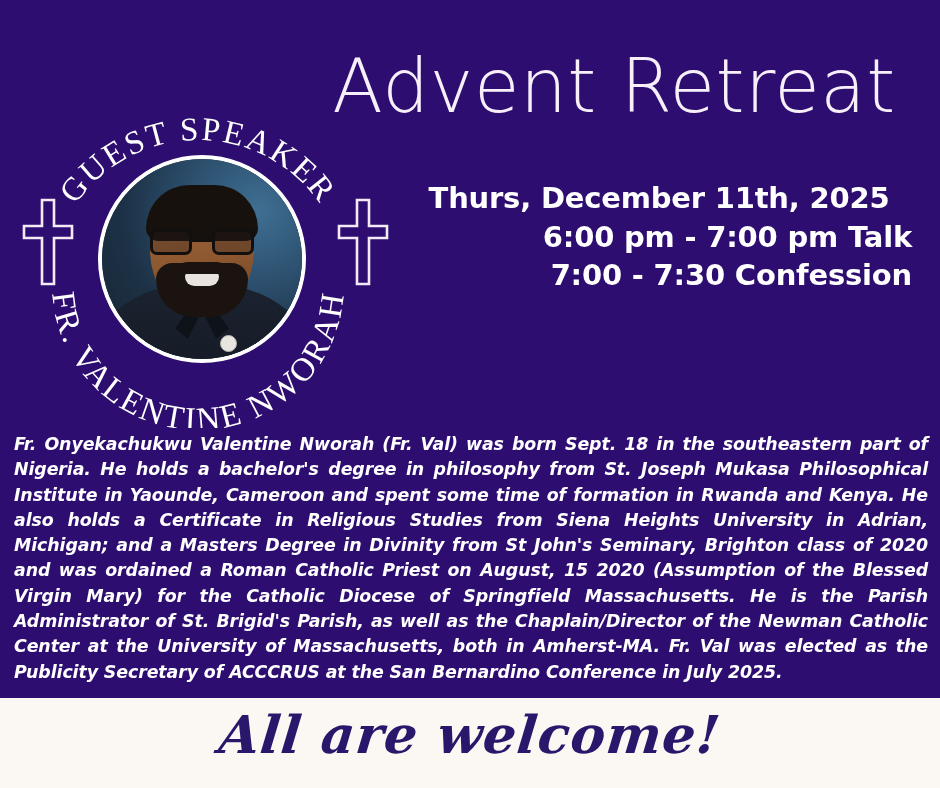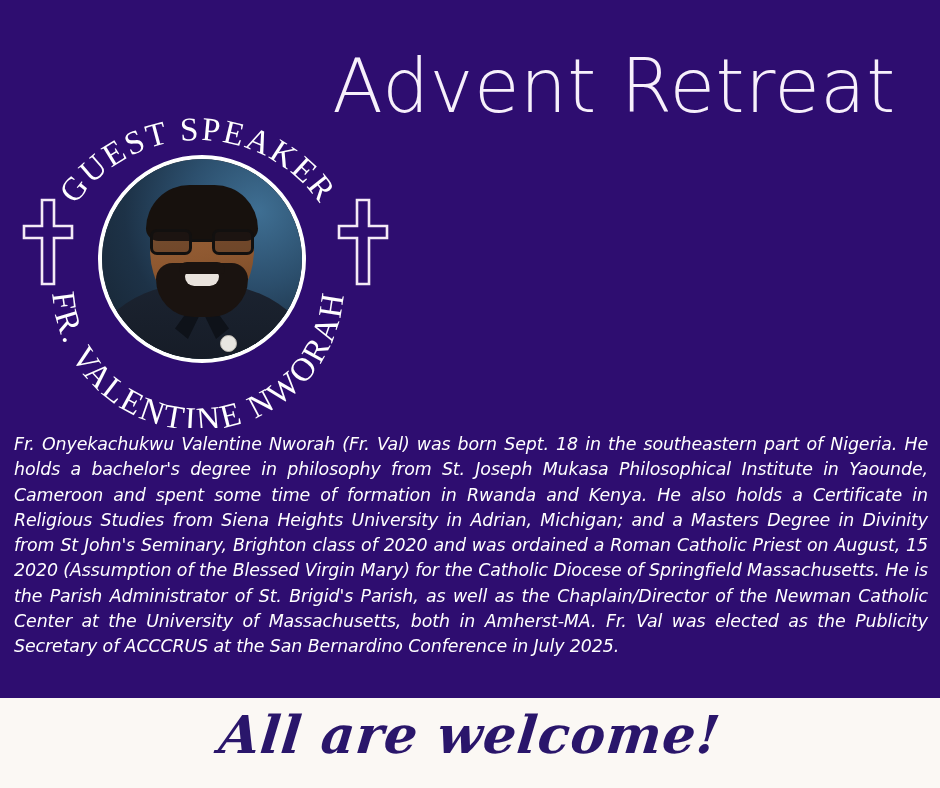--- a/index.html
+++ b/index.html
@@ -239,21 +239,21 @@
   .cross svg { display: block; }
 
   
   .bio {
     position: absolute;
     left: 14px;
     top: 432px;
     width: 914px;
     color: #FFFFFF;
     font-family: "DejaVu Sans", sans-serif;
-    font-weight: normal;
+    font-weight: bold;
     font-style: italic;
     font-size: 17.4px;
     line-height: 25.3px;
     text-align: justify;
     text-justify: inter-word;
     letter-spacing: -0.1px;
   }
 
   
   .welcome {
@@ -330,20 +330,25 @@
     </svg>
   </div>
 
   <div class="cross" style="left:337px; top:198px;">
     <svg width="52" height="88" viewBox="0 0 52 88" xmlns="http://www.w3.org/2000/svg">
       <path d="M20 2 H32 V28 H50 V40 H32 V86 H20 V40 H2 V28 H20 Z" fill="none" stroke="#F4EAF6" stroke-width="2.6"></path>
     </svg>
   </div>
 
   <div class="right-col">
+    <div class="schedule">
+      <span class="ln r1">Thurs, December 11th, 2025</span>
+      <span class="ln r2">6:00 pm - 7:00 pm Talk</span>
+      <span class="ln r3">7:00 - 7:30 Confession</span>
+    </div>
   </div>
 
   <div class="bio">Fr. Onyekachukwu Valentine Nworah (Fr. Val) was born Sept. 18 in the southeastern part of Nigeria. He holds a bachelor's degree in philosophy from St. Joseph Mukasa Philosophical Institute in Yaounde, Cameroon and spent some time of formation in Rwanda and Kenya. He also holds a Certificate in Religious Studies from Siena Heights University in Adrian, Michigan; and a Masters Degree in Divinity from St John's Seminary, Brighton class of 2020 and was ordained a Roman Catholic Priest on August, 15 2020 (Assumption of the Blessed Virgin Mary) for the Catholic Diocese of Springfield Massachusetts. He is the Parish Administrator of St. Brigid's Parish, as well as the Chaplain/Director of the Newman Catholic Center at the University of Massachusetts, both in Amherst-MA. Fr. Val was elected as the Publicity Secretary of ACCCRUS at the San Bernardino Conference in July 2025.</div>
 
   <div class="welcome">
     <div class="welcome-text">All are welcome!</div>
   </div>
 
 </div>
 

